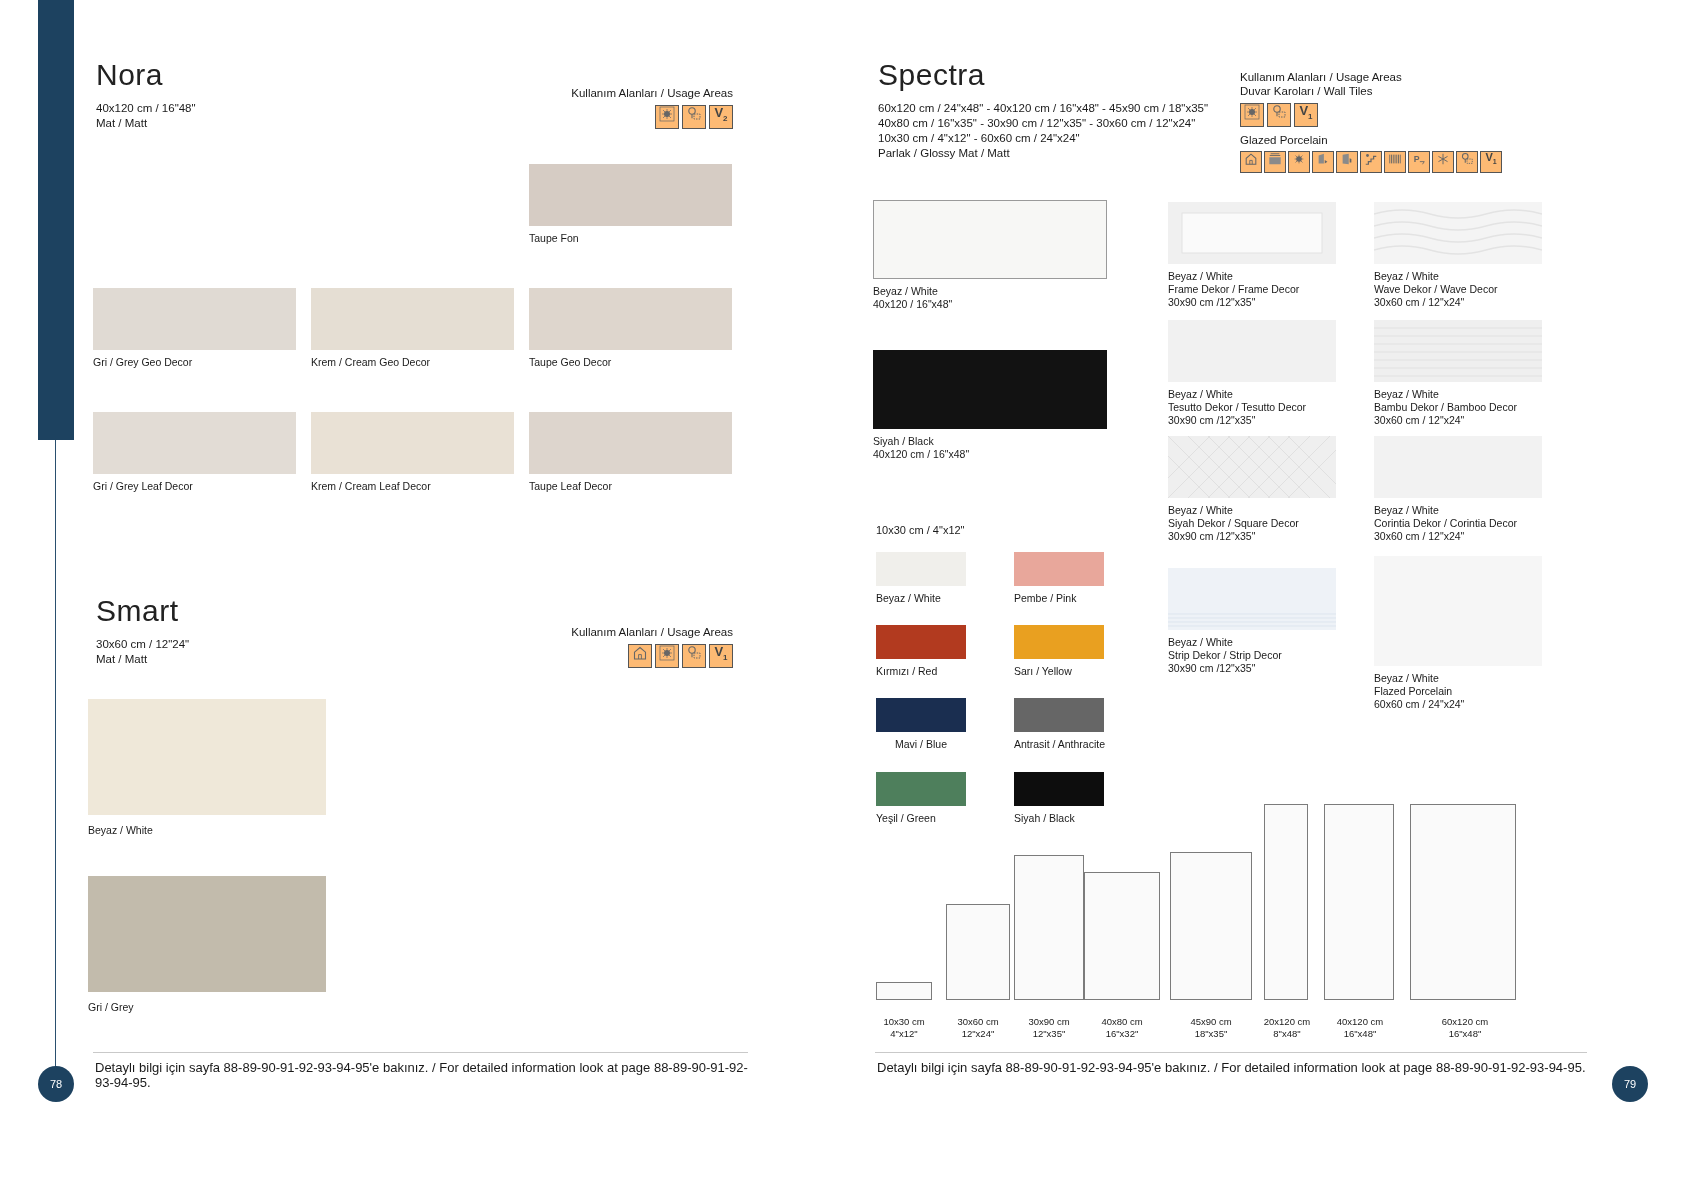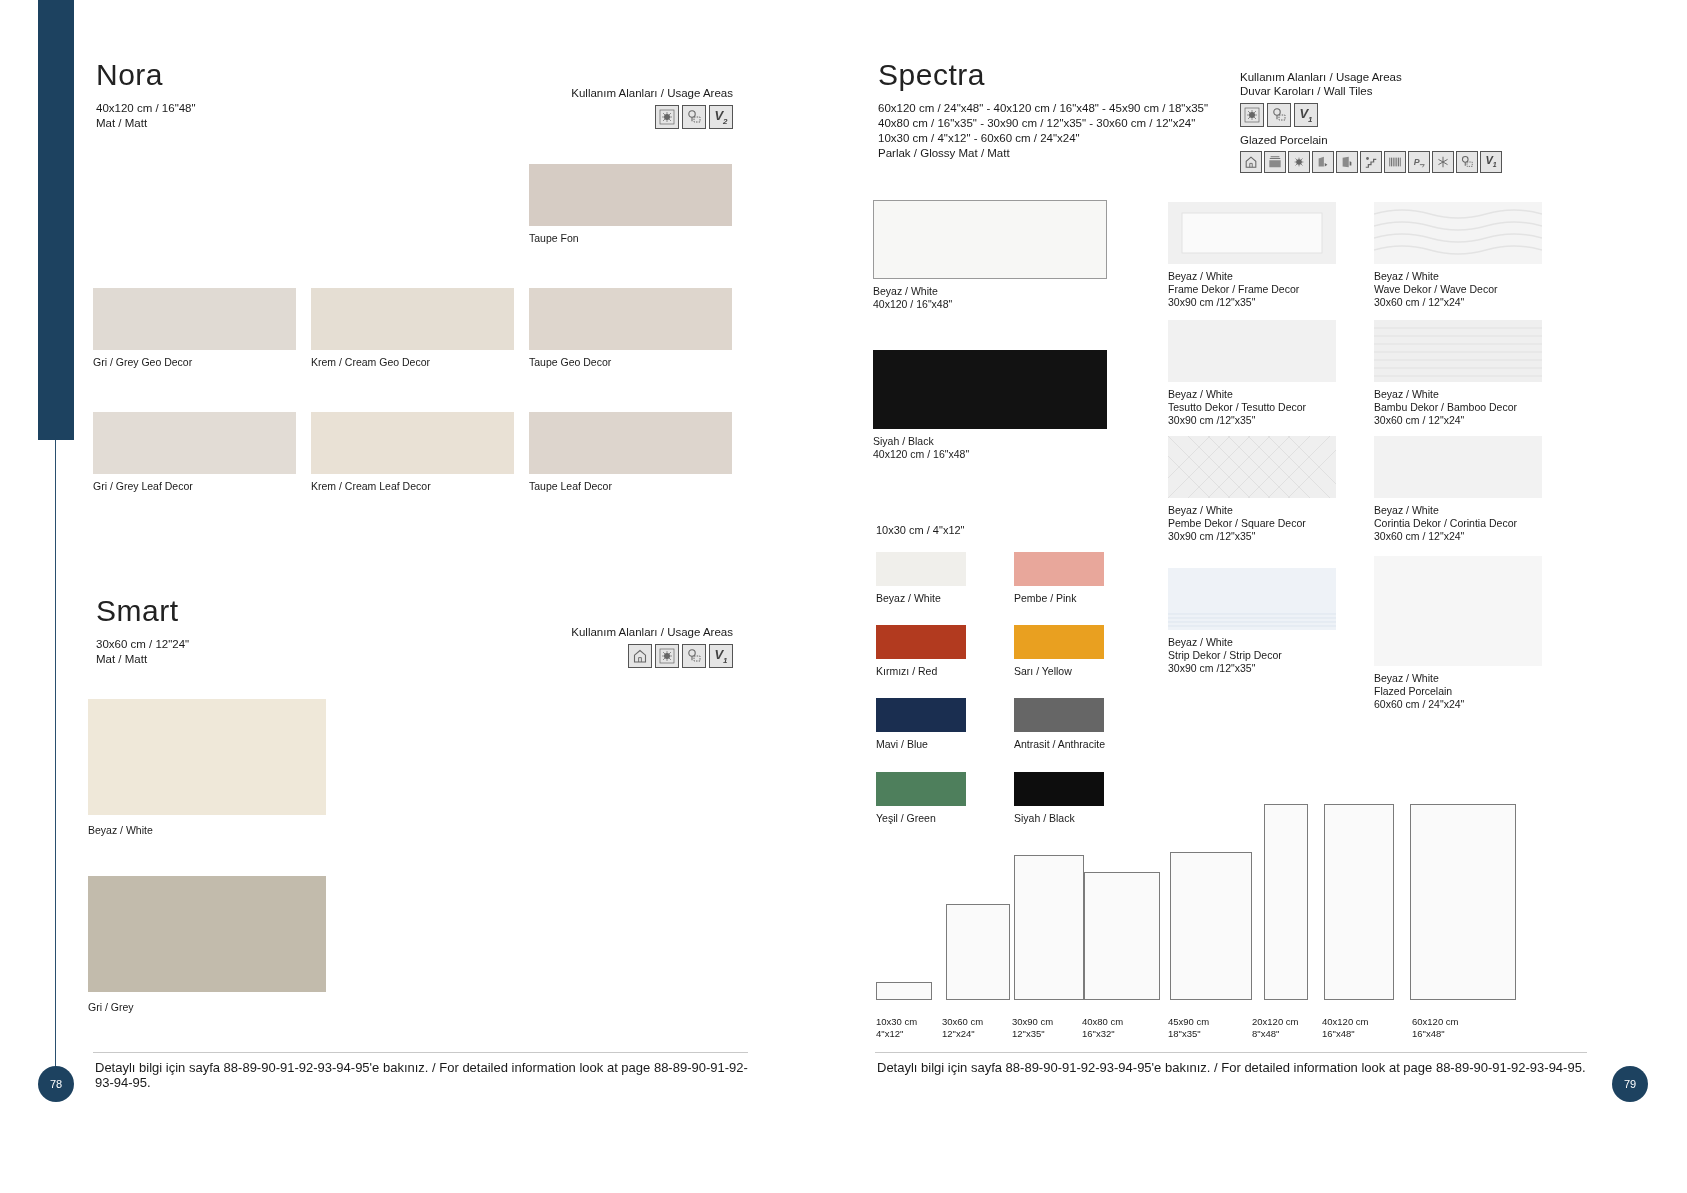--- a/index.html
+++ b/index.html
@@ -33,40 +33,40 @@
   .series-title { font-size: 30px; font-weight: 300; letter-spacing: .5px; color: #222; }
   .series-sizes { font-size: 11.5px; line-height: 15px; color: #1a1a1a; margin-top: 9px; }
   .usage-head { font-size: 11.5px; line-height: 14px; text-align: left; color: #1a1a1a; }
   .tile-label { font-size: 10.5px; line-height: 13px; color: #1a1a1a; margin-top: 6px; }
   .small-note { font-size: 11px; color: #1a1a1a; }
 
   
   .icon-row { display: flex; gap: 3px; margin-top: 5px; }
   .uicon {
     width: 24px; height: 24px; border: 1.3px solid #555;
-    display: flex; align-items: center; justify-content: center;
-    background: #e5e5e5; color: #555; font-size: 13px; font-weight: 700;
-    line-height: 1; overflow: hidden; font-style: italic;
+    display: flex; justify-content: center;
+    background: #fdba74; color: #555; font-size: 13px; font-weight: 700;
+    line-height: 1; overflow: hidden;
   }
   .uicon svg { display: block; }
   .uicon .vlab { font-size: 13px; font-weight: 700; color: #444; }
   .uicon .vlab sub { font-size: 8px; }
 
   
   .tile { border: 0; display: block; }
   .tile.outlined { border: 1px solid #9a9a9a; }
 
   
   .sec { position: absolute; }
 
   
   .sizechart { position: absolute; left: 872px; top: 770px; width: 715px; height: 270px; }
   .sizebar-wrap { position: absolute; bottom: 40px; }
   .sizebar { border: 1px solid #7b7b7b; background: #fafafa; width: 100%; }
-  .sizecap { position: absolute; bottom: 0; width: 100%; 
+  .sizecap { position: absolute; bottom: 0; width: 100%; text-align: center;
              font-size: 9.5px; line-height: 12px; color: #1a1a1a; }
 
   .footer-note { position: absolute; font-size: 13px; color: #1a1a1a; }
   .footer-rule { position: absolute; height: 1px; background: #c9c9c9; }
 </style>
 </head>
 <body>
 
 <div class="page">
 
@@ -317,21 +317,21 @@
     <div class="tile-label">Pembe / Pink</div>
   </div>
   <div class="sec" style="left:876px; top:625px;">
     <div class="tile" style="width:90px;height:34px;background:#b23a1f;"></div>
     <div class="tile-label">Kırmızı / Red</div>
   </div>
   <div class="sec" style="left:1014px; top:625px;">
     <div class="tile" style="width:90px;height:34px;background:#e9a020;"></div>
     <div class="tile-label">Sarı / Yellow</div>
   </div>
-  <div class="sec" style="left:876px; top:698px;">
+  <div class="sec" style="left:876px; top:698px;text-align:center;">
     <div class="tile" style="width:90px;height:34px;background:#1a2e50;"></div>
     <div class="tile-label">Mavi / Blue</div>
   </div>
   <div class="sec" style="left:1014px; top:698px;">
     <div class="tile" style="width:90px;height:34px;background:#666666;"></div>
     <div class="tile-label">Antrasit / Anthracite</div>
   </div>
   <div class="sec" style="left:876px; top:772px;">
     <div class="tile" style="width:90px;height:34px;background:#4e7f5c;"></div>
     <div class="tile-label">Yeşil / Green</div>
@@ -367,21 +367,21 @@
       <svg width="168" height="62" viewBox="0 0 168 62">
           <rect width="168" height="62" fill="#efefef"></rect>
           <g stroke="#e0e0e0" stroke-width="1">
         <path d="M-20 62 42 0M0 62 62 0M20 62 82 0M40 62 102 0M60 62 122 0M80 62 142 0M100 62 162 0M120 62 182 0"></path>
         <path d="M-20 0 42 62M0 0 62 62M20 0 82 62M40 0 102 62M60 0 122 62M80 0 142 62M100 0 162 62M120 0 182 62"></path>
       </g>
         </svg>
     </div>
     <div class="tile-label">
       <div>Beyaz / White</div>
-      <div>Pembe Dekor / Square Decor</div>
+      <div>Siyah Dekor / Square Decor</div>
       <div>30x90 cm /12"x35"</div>
     </div>
   </div>
   <div class="sec" style="left:1168px; top:568px;">
     <div class="tile" style="width:168px;height:62px;background:#eef2f6;">
       <svg width="168" height="62" viewBox="0 0 168 62">
           <rect width="168" height="62" fill="#eef2f7"></rect>
           <g stroke="#dde5ee" stroke-width="1">
             <path d="M0 46h168M0 50h168M0 54h168M0 58h168"></path>
           </g>

